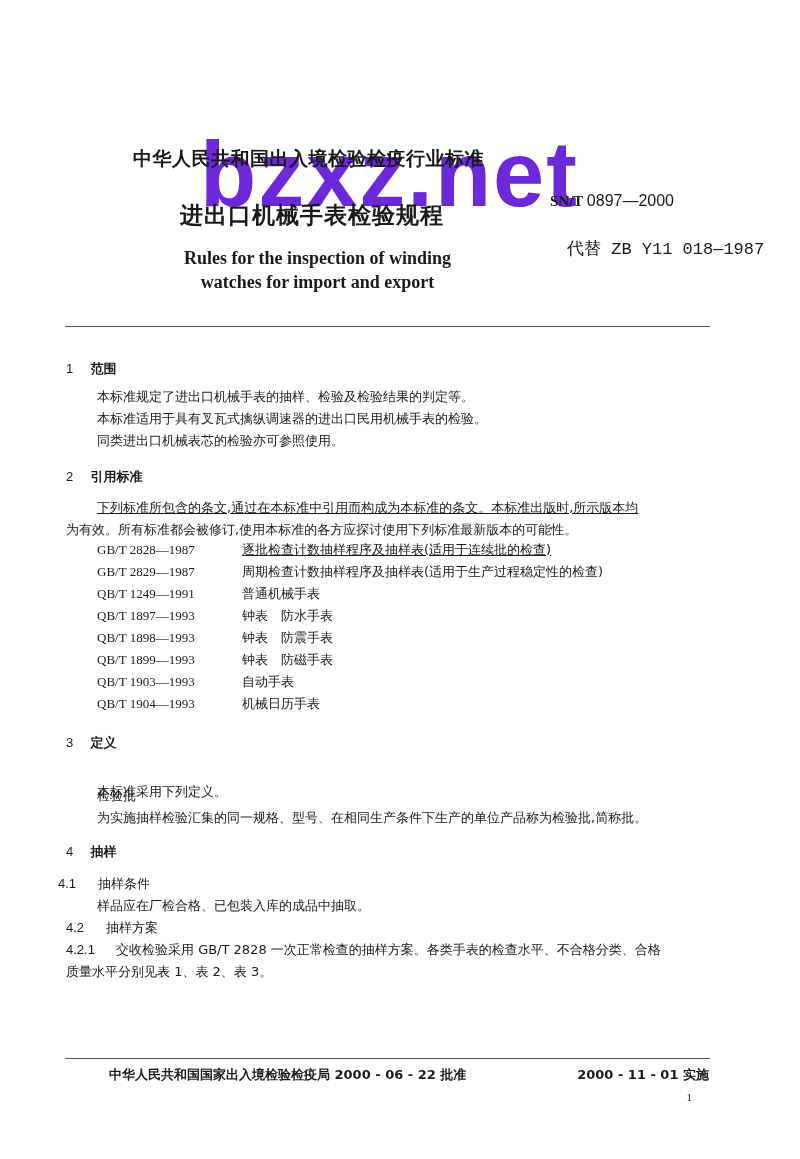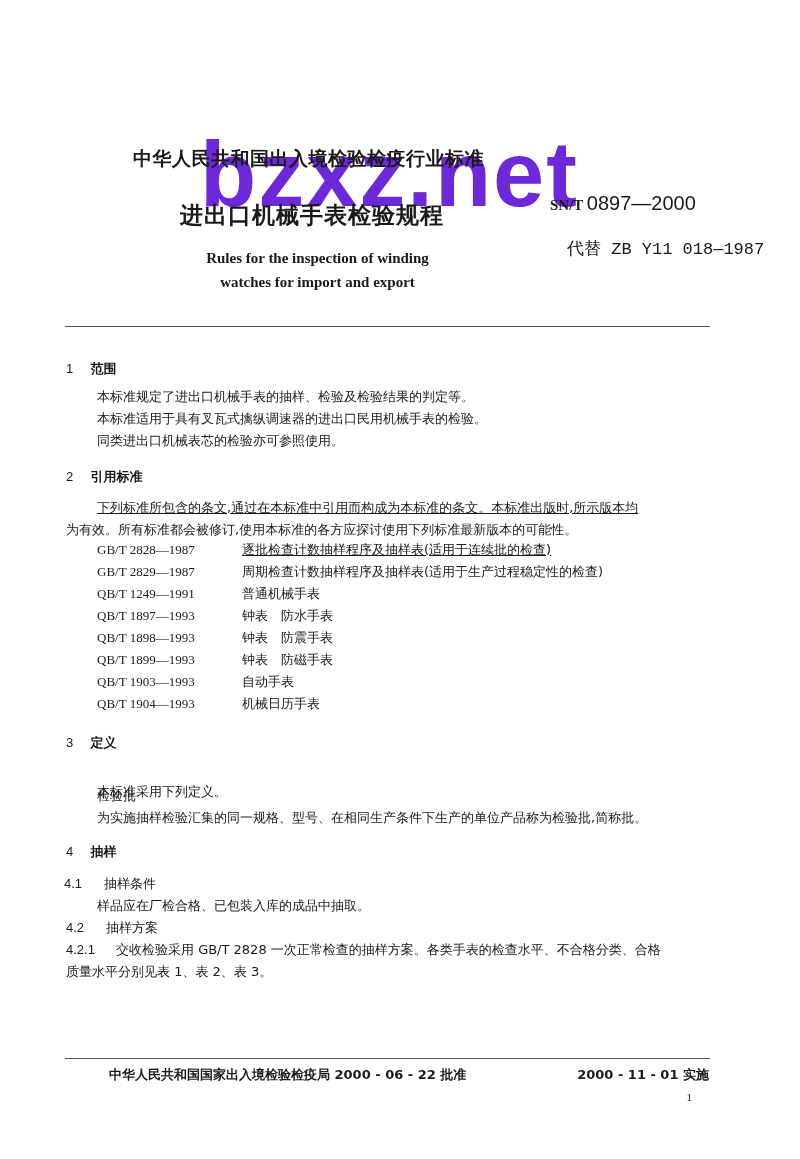--- a/index.html
+++ b/index.html
@@ -40,42 +40,42 @@
     .std-code {
       left: 550px;
       top: 192px;
       font-size: 15px;
       font-family: "Liberation Serif", serif;
       font-weight: bold;
     }
     .std-code .num {
       font-family: "Liberation Sans", sans-serif;
       font-weight: normal;
-      font-size: 20px;
+      font-size: 16px;
     }
     .title-cn {
       left: 180px;
       top: 200px;
       font-size: 23px;
       font-weight: bold;
       letter-spacing: 1px;
     }
     .replaces {
       left: 567px;
       top: 237px;
       font-size: 17px;
       font-family: Liberation Mono, monospace;
     }
     .title-en {
       left: 180px;
       width: 275px;
       top: 246px;
       font-family: "Liberation Serif", serif;
       font-weight: bold;
-      font-size: 15px;
+      font-size: 18px;
       text-align: center;
       line-height: 24px;
       white-space: normal;
     }
 
     .rule {
       left: 65px;
       width: 645px;
       height: 0;
       border-top: 1.5px solid #555;
@@ -202,21 +202,21 @@
 </div>
 <div class="abs para" style="left:97px; top:763px;margin-top:18px;">本标准采用下列定义。</div>
 <div class="abs para" style="left:97px; top:785px;">检验批</div>
 <div class="abs para" style="left:97px; top:807px;">为实施抽样检验汇集的同一规格、型号、在相同生产条件下生产的单位产品称为检验批,简称批。</div>
 
 <div class="abs section-head" style="left:66px; top:843px;">
   <span class="num">4</span>
   <span>抽样</span>
 </div>
 
-<div class="abs para sub-head" style="left:64px; top:873px;">
+<div class="abs para sub-head" style="left:58px; top:873px;">
   <span class="num">4.1</span><span>抽样条件</span>
 </div>
 <div class="abs para" style="left:97px; top:895px;">样品应在厂检合格、已包装入库的成品中抽取。</div>
 
 <div class="abs para sub-head" style="left:66px; top:917px;">
   <span class="num">4.2</span><span>抽样方案</span>
 </div>
 
 <div class="abs para" style="left:66px; top:939px;">
   <span style="display:inline-block; width:50px; font-family:'Liberation Sans', sans-serif;">4.2.1</span><span>交收检验采用 GB/T 2828 一次正常检查的抽样方案。各类手表的检查水平、不合格分类、合格</span>

